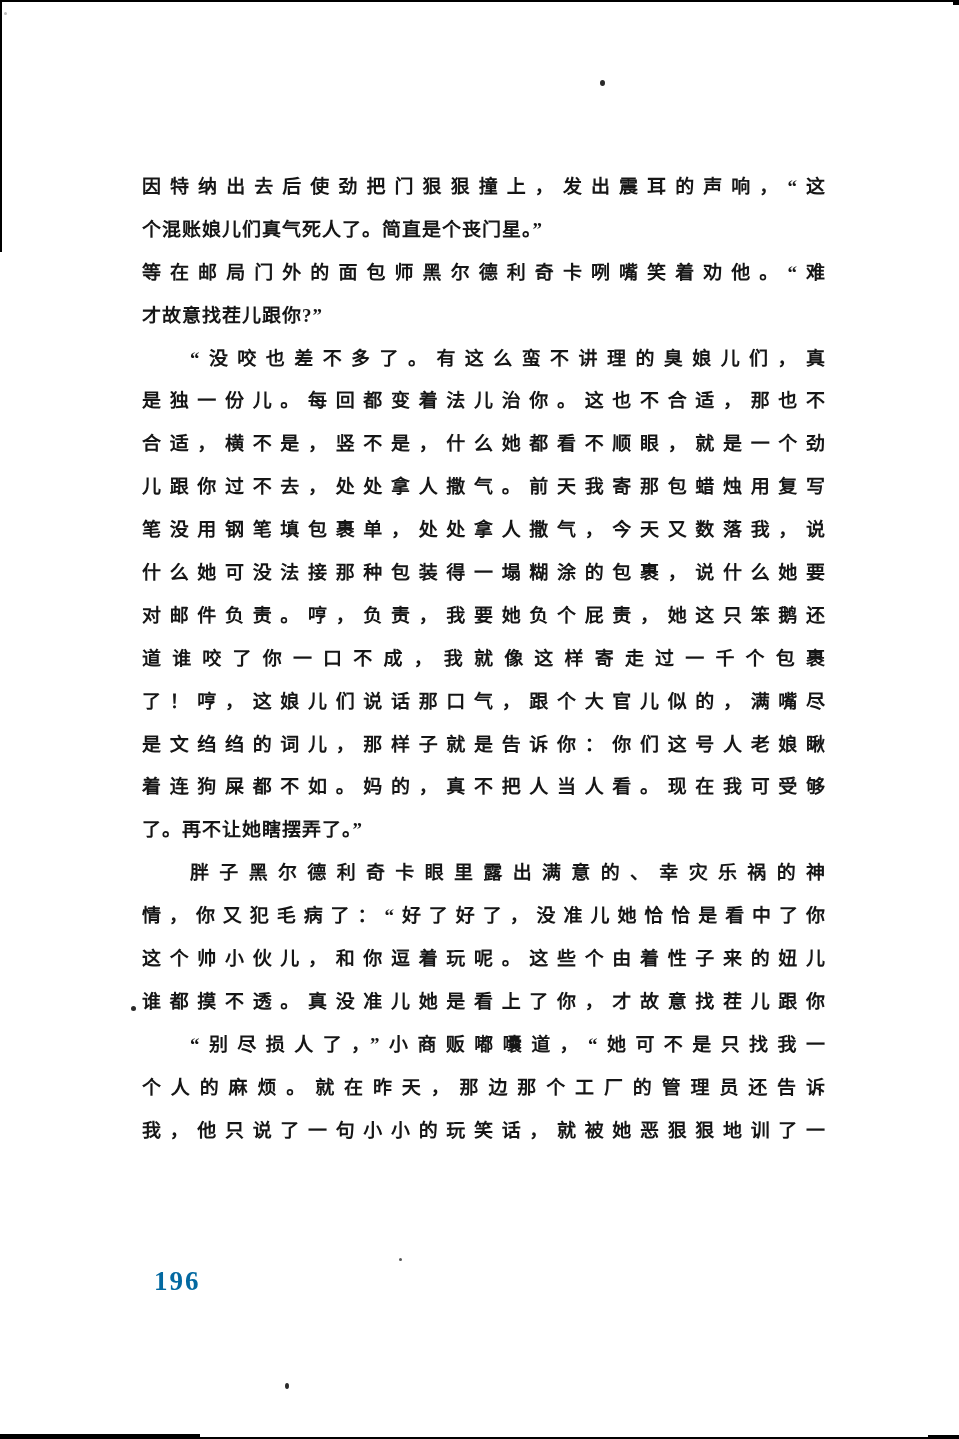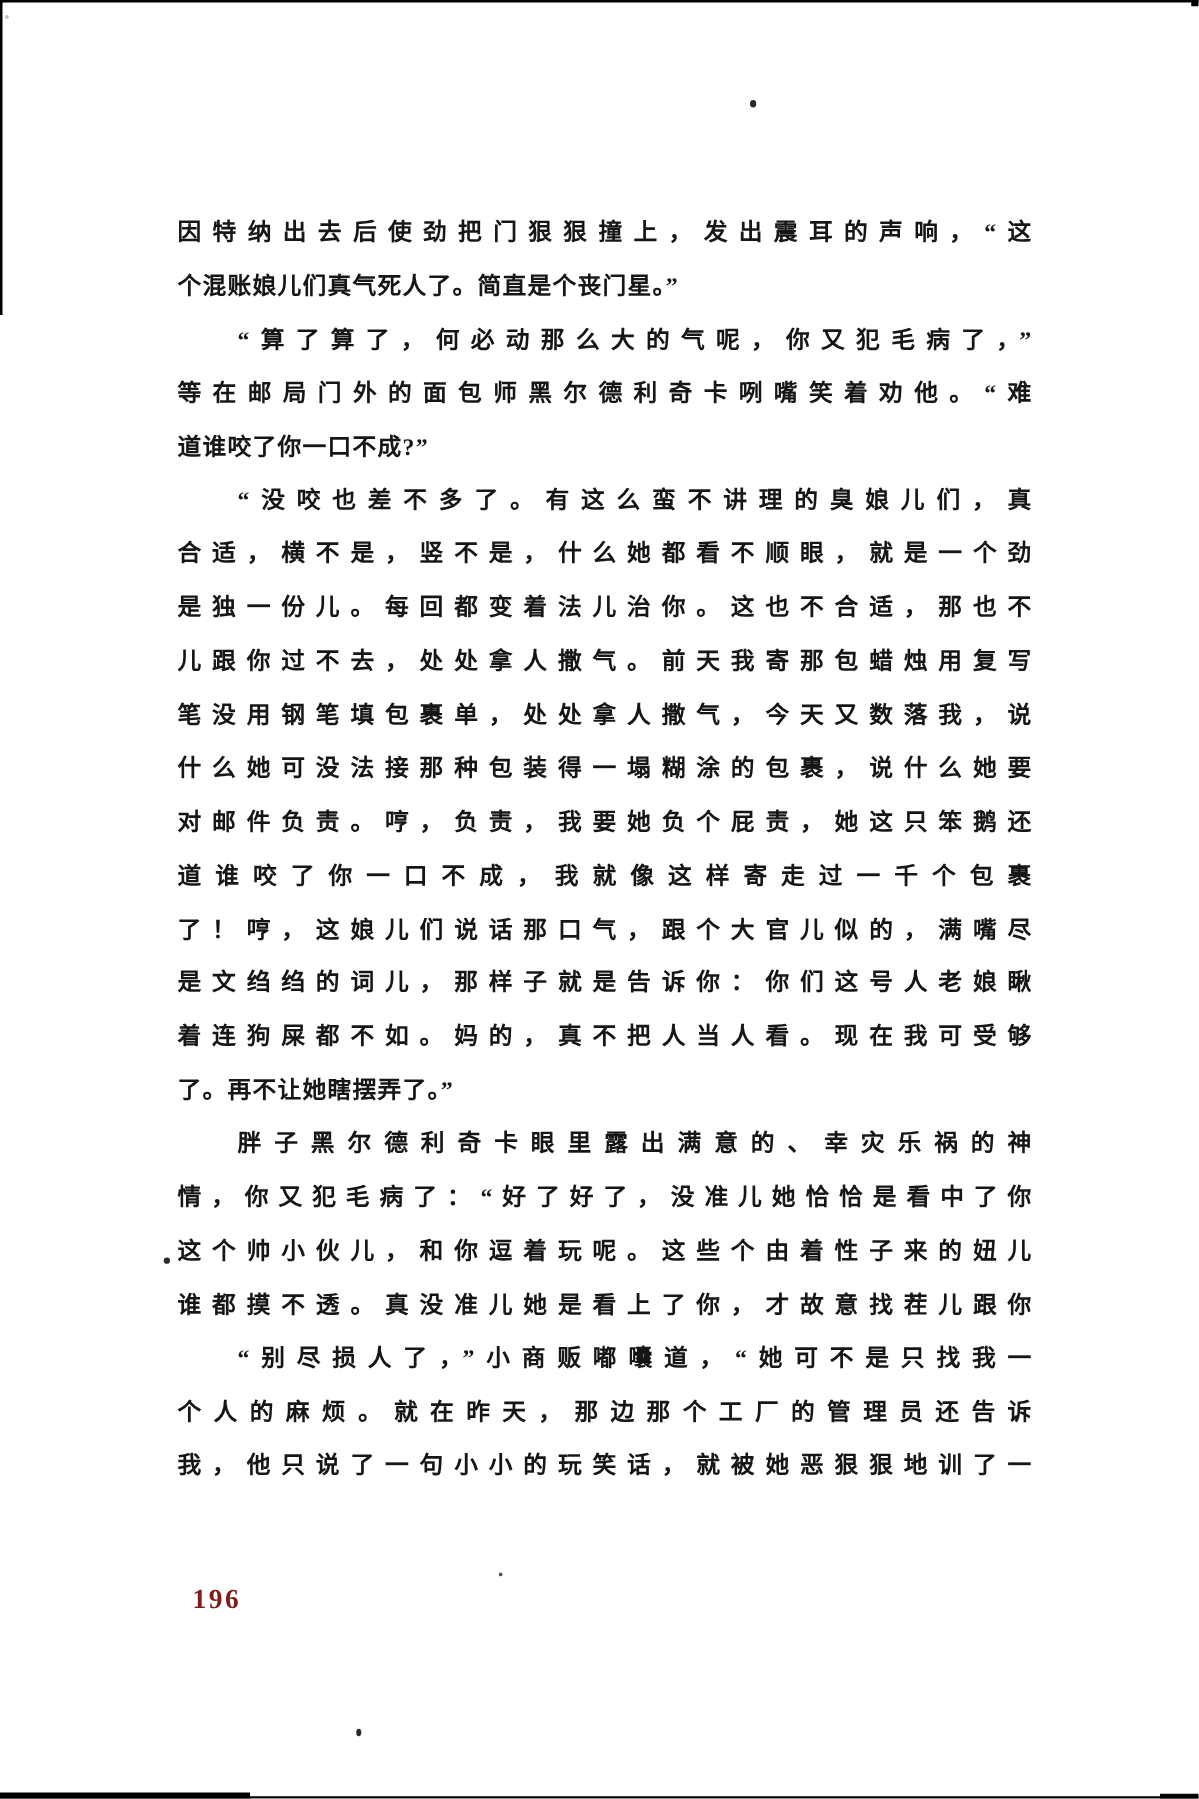--- a/index.html
+++ b/index.html
@@ -39,24 +39,24 @@
     text-align-last: justify;
   }
   .line.indent {
     padding-left: 48px;
   }
   
   .page-number {
     position: absolute;
     left: 154px;
     top: 1266px;
-    font-size: 22px;
+    font-size: 27px;
     font-weight: 700;
     letter-spacing: 2px;
-    color: #7f1d1d;
+    color: #0369a1;
   }
   
   .edge {
     position: absolute;
     background: #000000;
   }
   .edge-top          { left: 0;     top: 0;      width: 959px; height: 2px; }
   .edge-left         { left: 0;     top: 0;      width: 2px;   height: 252px; }
   .edge-top-right    { left: 953px; top: 0;      width: 6px;   height: 5px; }
   .edge-bottom       { left: 0;     top: 1437px; width: 959px; height: 2px; }
@@ -88,26 +88,25 @@
 
   <div class="speck speck-1"></div>
   <div class="speck speck-2"></div>
   <div class="speck speck-3"></div>
   <div class="speck speck-4"></div>
   <div class="speck speck-5"></div>
 
   <div class="text-block" id="text-block">
       <div class="line fill">因特纳出去后使劲把门狠狠撞上，发出震耳的声响，“这</div>
       <div class="line">个混账娘儿们真气死人了。简直是个丧门星。”</div>
-      <div class="line indent fill">“算了算了，何必动那么大的气呢，你又犯毛病了，”</div>
       <div class="line fill">等在邮局门外的面包师黑尔德利奇卡咧嘴笑着劝他。“难</div>
-      <div class="line">道谁咬了你一口不成?”</div>
+      <div class="line">才故意找茬儿跟你?”</div>
       <div class="line indent fill">“没咬也差不多了。有这么蛮不讲理的臭娘儿们，真</div>
+      <div class="line fill">是独一份儿。每回都变着法儿治你。这也不合适，那也不</div>
       <div class="line fill">合适，横不是，竖不是，什么她都看不顺眼，就是一个劲</div>
-      <div class="line fill">是独一份儿。每回都变着法儿治你。这也不合适，那也不</div>
       <div class="line fill">儿跟你过不去，处处拿人撒气。前天我寄那包蜡烛用复写</div>
       <div class="line fill">笔没用钢笔填包裹单，处处拿人撒气，今天又数落我，说</div>
       <div class="line fill">什么她可没法接那种包装得一塌糊涂的包裹，说什么她要</div>
       <div class="line fill">对邮件负责。哼，负责，我要她负个屁责，她这只笨鹅还</div>
       <div class="line fill">道谁咬了你一口不成，我就像这样寄走过一千个包裹</div>
       <div class="line fill">了！哼，这娘儿们说话那口气，跟个大官儿似的，满嘴尽</div>
       <div class="line fill">是文绉绉的词儿，那样子就是告诉你：你们这号人老娘瞅</div>
       <div class="line fill">着连狗屎都不如。妈的，真不把人当人看。现在我可受够</div>
       <div class="line">了。再不让她瞎摆弄了。”</div>
       <div class="line indent fill">胖子黑尔德利奇卡眼里露出满意的、幸灾乐祸的神</div>

